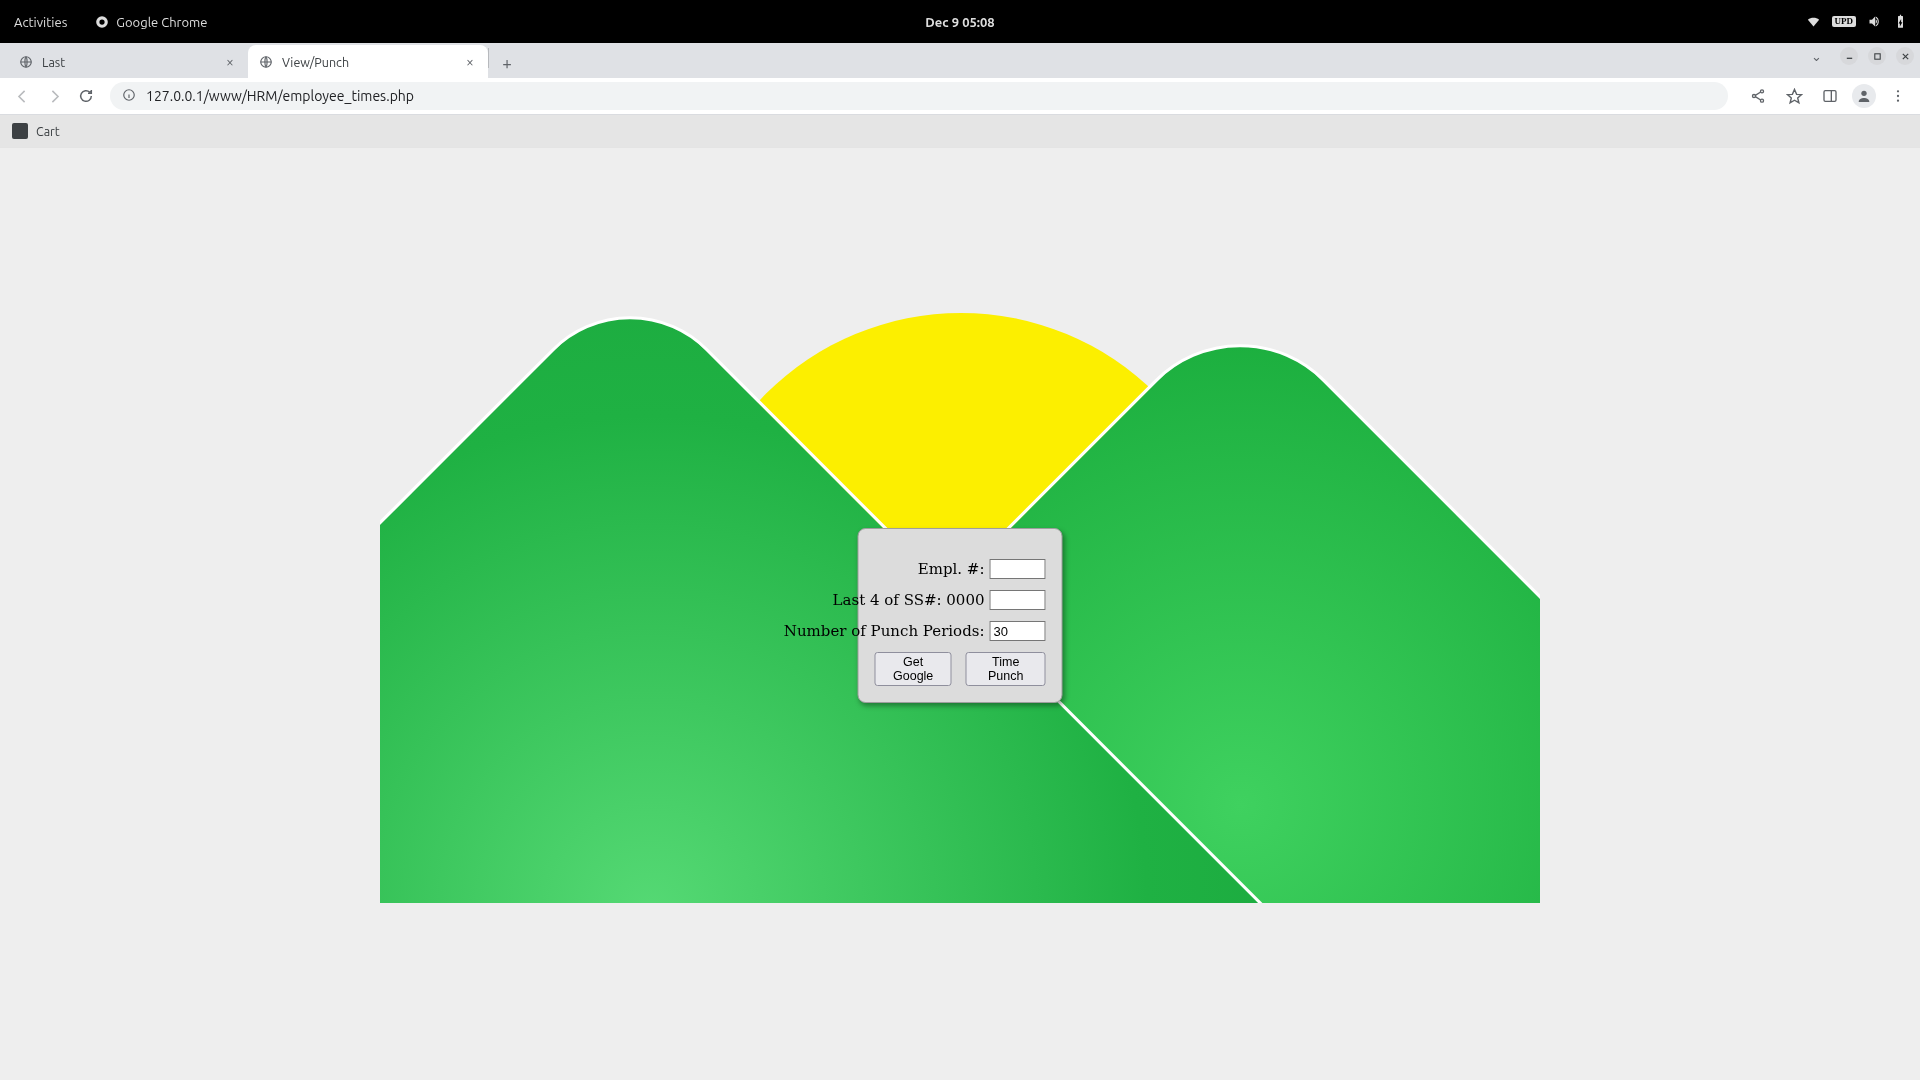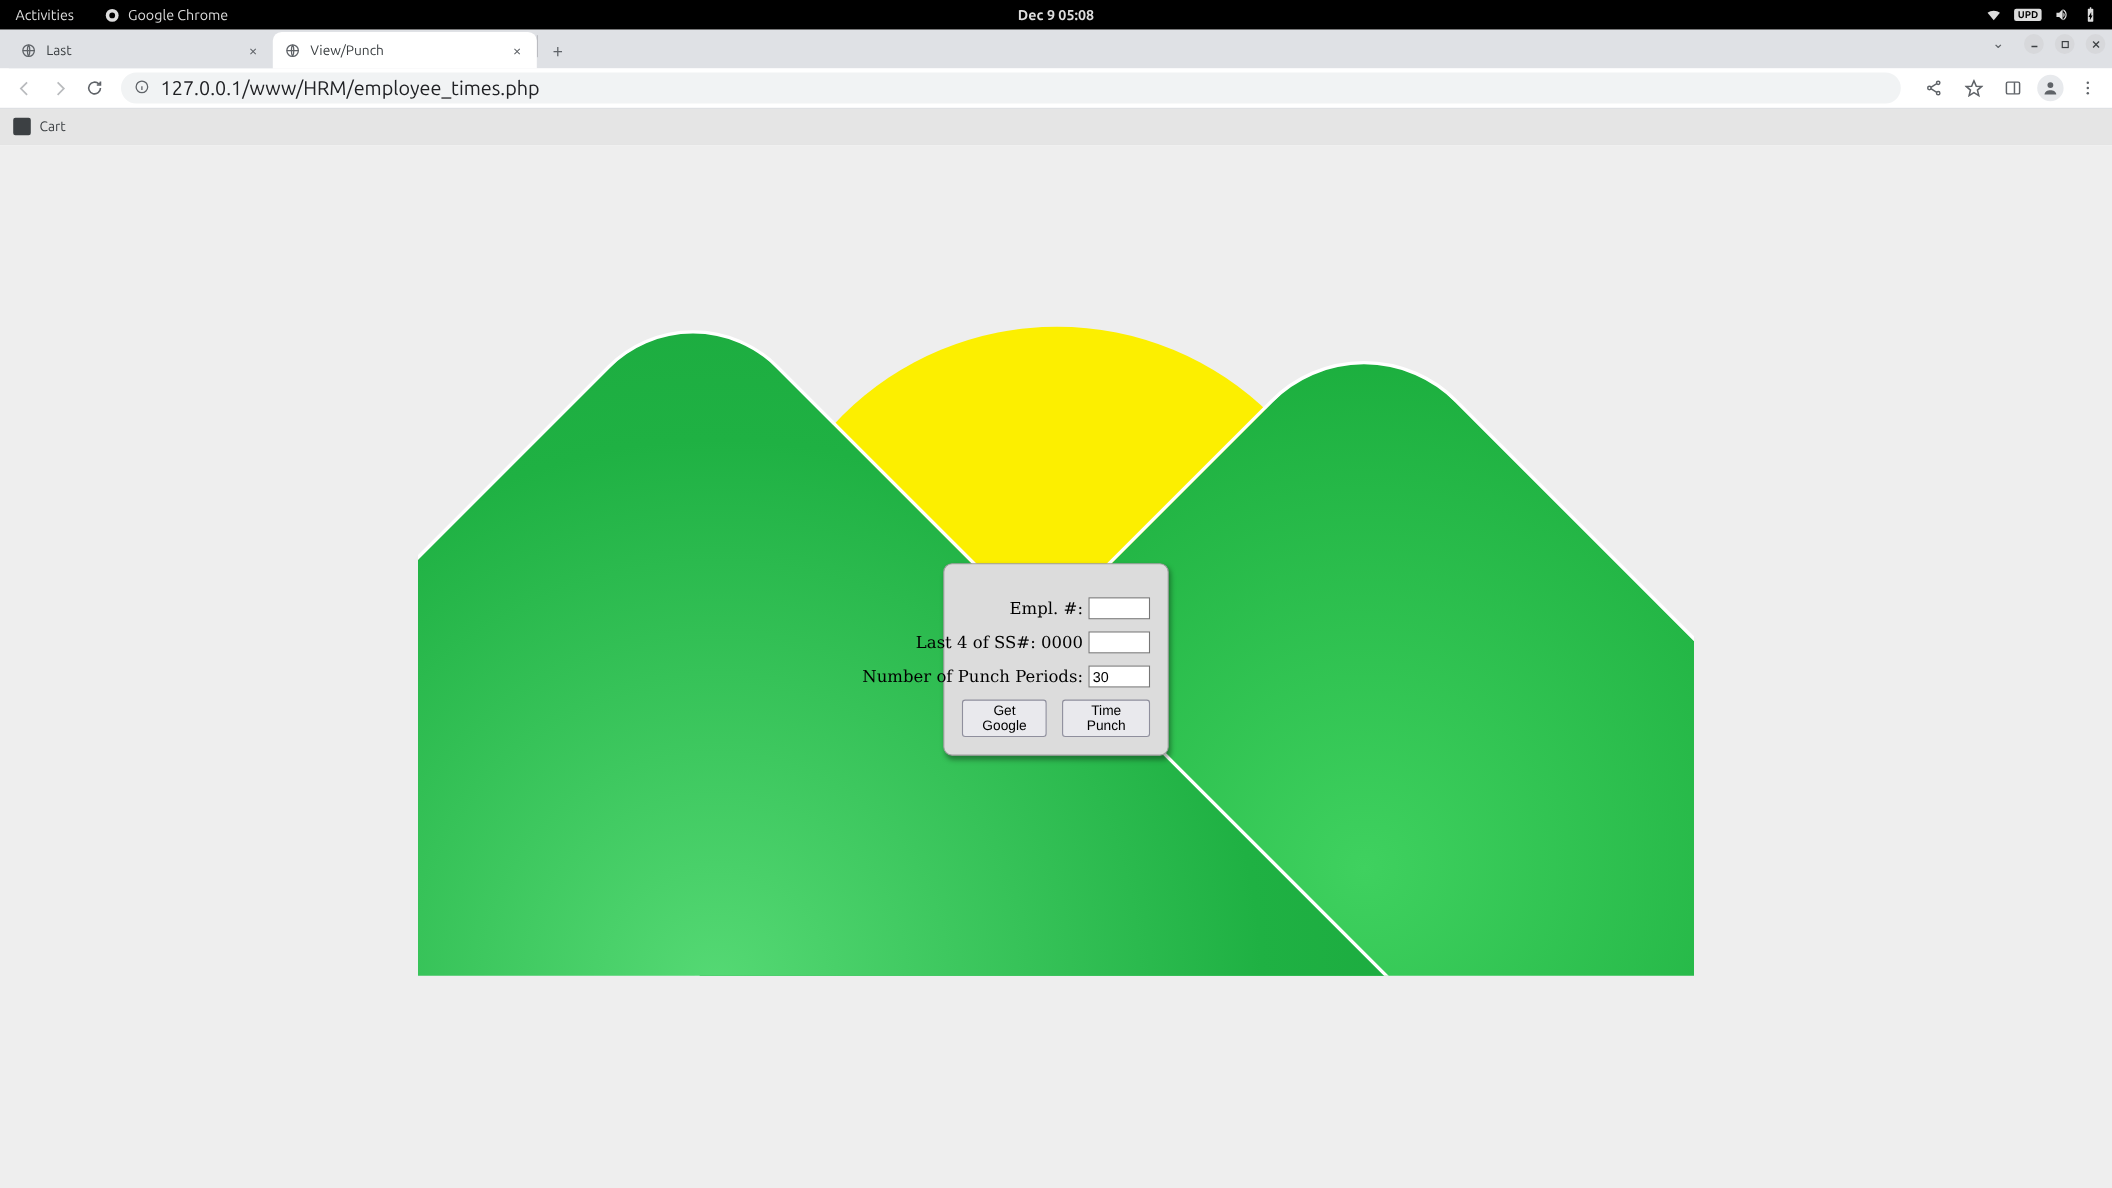--- a/index.html
+++ b/index.html
@@ -1,30 +1,30 @@
 <!DOCTYPE html>
 <html><head>
 <meta charset="utf-8">
 <style>
   * { box-sizing: border-box; margin: 0; padding: 0; }
   html, body { width: 1920px; height: 1080px; overflow: hidden; font-family: "Ubuntu", "DejaVu Sans", Arial, sans-serif; }
 
   
   .gnome-bar {
-    height: 27px; background: #000; color: #ddd; display: flex;
+    height: 43px; background: #000; color: #ddd; display: flex;
     align-items: center; font-size: 13px; position: relative; gap: 28px;
   }
   .gnome-left { display: flex; align-items: center; gap: 0; }
   .gnome-item { padding: 0 14px; height: 27px; display: flex; align-items: center; gap: 7px; }
   .gnome-center { position: absolute; left: 50%; transform: translateX(-50%); font-weight: 700; }
   .gnome-right { margin-left: auto; display: flex; align-items: center; gap: 11px; padding-right: 12px; }
   .gnome-right svg, .gnome-right .upd { fill: #ddd; }
   .upd {
     background:#ddd; color:#000; font-size:9px; font-weight:bold;
-    padding:1px 3px; border-radius:2px; line-height:1;
+    padding:1px 3px; border-radius:2px; line-height:1;font-family:Liberation Serif, serif;
   }
 
   
   .chrome-window { height: calc(100% - 27px); background: #fff; display:flex; flex-direction:column; }
 
   .tabstrip {
     height: 35px; background: #dfe1e5; display: flex; align-items: flex-end;
     padding-left: 8px; position: relative;
   }
   .tab {
@@ -56,21 +56,21 @@
     display:flex; align-items:center; padding:0 8px; gap:4px;
   }
   .tb-btn {
     width:28px; height:28px; display:flex; align-items:center; justify-content:center;
     border-radius:50%; color:#5f6368;
   }
   .tb-btn.disabled { color:#b9bbbe; }
   .omnibox {
     flex:1; height:28px; background:#f1f3f4; border-radius:14px;
     display:flex; align-items:center; padding:0 12px; gap:10px; margin:0 6px;
-    color:#202124; font-size:18px;
+    color:#202124; font-size:14px;
   }
   .omnibox .site-icon { color:#5f6368; }
   .tb-right { display:flex; align-items:center; gap:8px; margin-left:6px; }
   .avatar {
     width:24px; height:24px; border-radius:50%; background:#e8eaed;
     display:flex; align-items:center; justify-content:center; color:#5f6368;
   }
 
   .bookmarks {
     height:33px; background:#e5e5e5; border-bottom:1px solid #e4e4e4;

